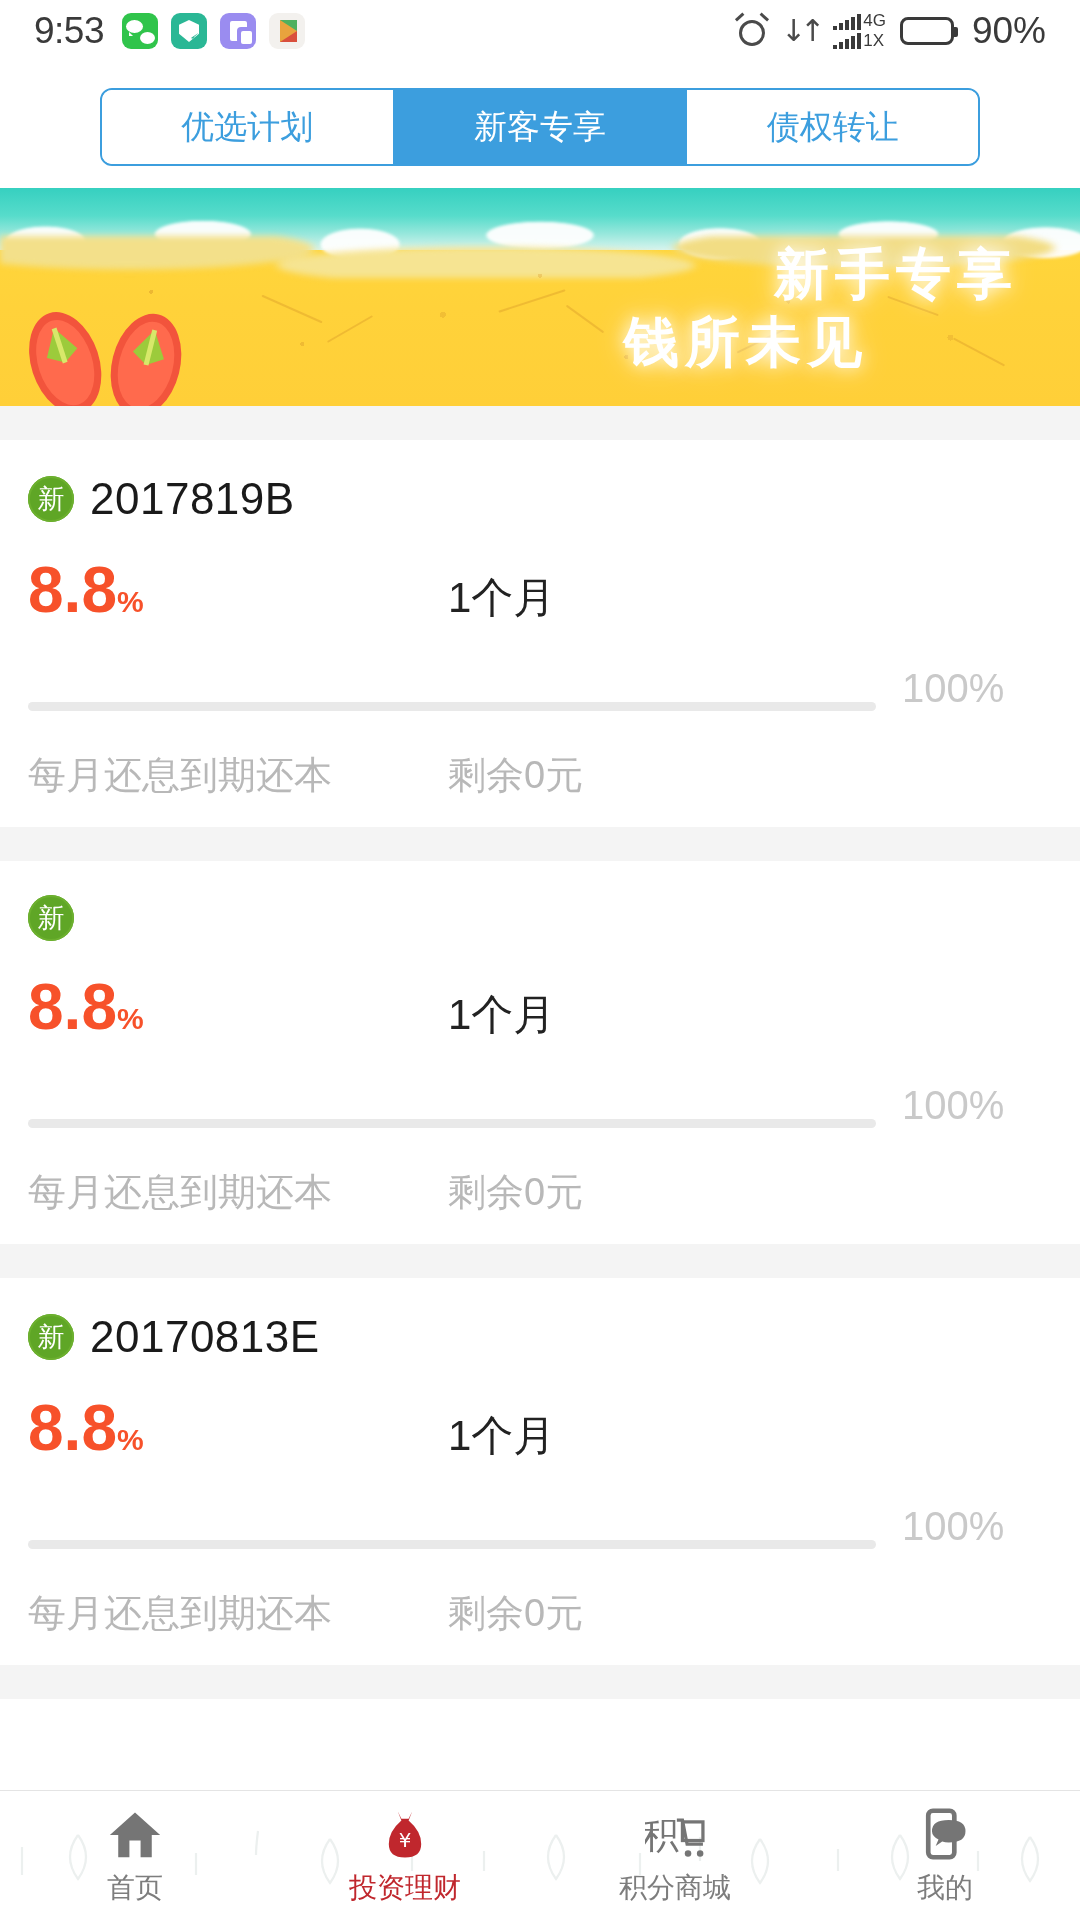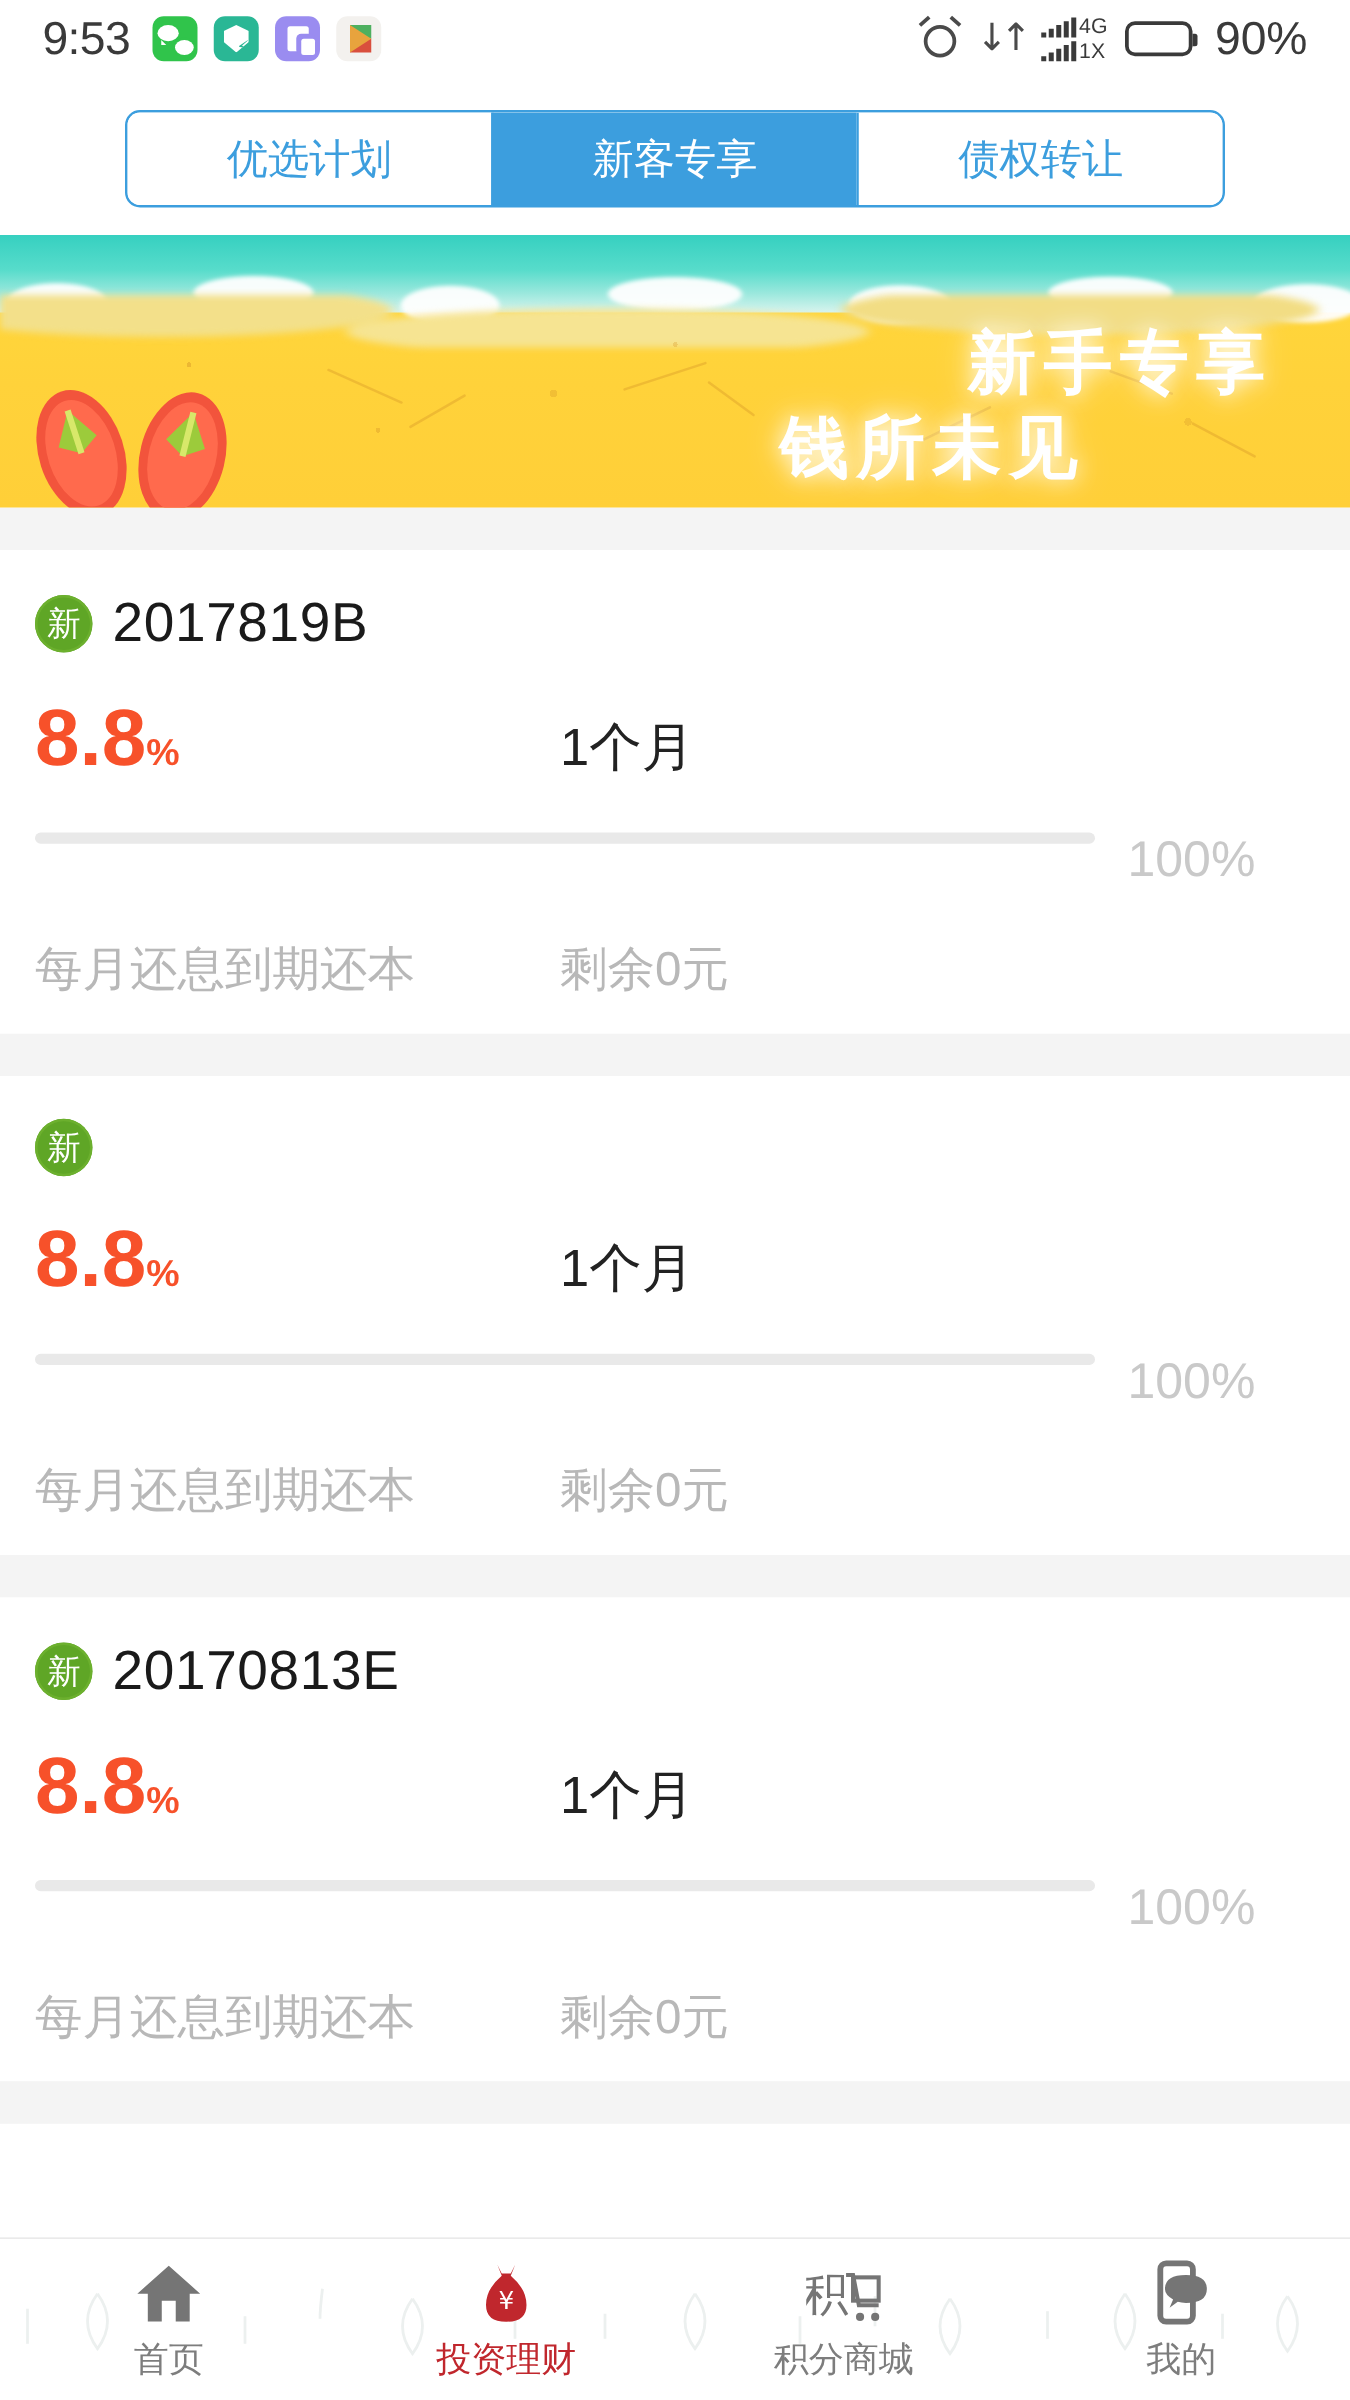--- a/index.html
+++ b/index.html
@@ -155,21 +155,21 @@
       radial-gradient(circle 2px at 28% 62%, rgba(214,150,40,.38) 0 100%, transparent 100%),
       radial-gradient(circle 3px at 41% 44%, rgba(214,150,40,.32) 0 100%, transparent 100%),
       radial-gradient(circle 2px at 58% 70%, rgba(214,150,40,.40) 0 100%, transparent 100%),
       radial-gradient(circle 2px at 73% 36%, rgba(214,150,40,.35) 0 100%, transparent 100%),
       radial-gradient(circle 3px at 88% 58%, rgba(214,150,40,.30) 0 100%, transparent 100%),
       radial-gradient(circle 2px at 6% 78%, rgba(214,150,40,.36) 0 100%, transparent 100%),
       radial-gradient(circle 2px at 50% 20%, rgba(214,150,40,.30) 0 100%, transparent 100%);
   }
   .scratch{ position:absolute; height:2px; background:rgba(205,140,35,.33); border-radius:2px; }
   .banner-text{
-    position:absolute; right:62px; top:72px; text-align:right;
+    position:absolute; right:62px; top:56px; text-align:right;
     color:#ffffff; font-weight:bold; line-height:1.12;
     text-shadow:0 0 16px rgba(255,255,255,.85), 0 0 30px rgba(255,255,255,.55);
   }
   .bt1{ font-size:55px; letter-spacing:6px; }
   .bt2{ font-size:55px; letter-spacing:6px; margin-right:150px; margin-top:6px; }
   .flipflops{ position:absolute; left:6px; bottom:-6px; width:210px; height:125px; }
 
   
   .gap{ height:34px; background:#f4f4f4; }
   .card{ background:#ffffff; padding:34px 28px 26px 28px; }
@@ -179,21 +179,21 @@
     background:#5fa626; color:#fff; font-size:27px;
     display:flex;align-items:center;justify-content:center;
     flex:0 0 auto;
     box-shadow:inset 0 0 0 2px #6cb02e;
   }
   .card-title{ font-size:44px; color:#1a1a1a; letter-spacing:.5px; }
   .card-mid{ display:flex; align-items:baseline; margin-top:34px; }
   .rate{ color:#f7512a; font-weight:bold; font-size:64px; line-height:1; min-width:420px; }
   .rate .pct{ font-size:30px; font-weight:bold; }
   .term{ font-size:42px; color:#222; }
-  .card-bar{ display:flex; align-items:flex-start; margin-top:40px; gap:26px; }
+  .card-bar{ display:flex; align-items:flex-end; margin-top:40px; gap:26px; }
   .barline{ flex:1; height:9px; background:#e9e9e9; border-radius:6px; overflow:hidden; }
   .barfill{ height:100%; background:#3c9ede; border-radius:6px; }
   .barpct{ font-size:40px; color:#c9c9c9; min-width:150px; }
   .card-foot{ display:flex; margin-top:39px; }
   .foot-a{ font-size:38px; color:#b8b8b8; min-width:420px; }
   .foot-b{ font-size:38px; color:#b8b8b8; }
 
   
   .tabbar{
     position:absolute; left:0; bottom:0; width:100%; height:130px;

